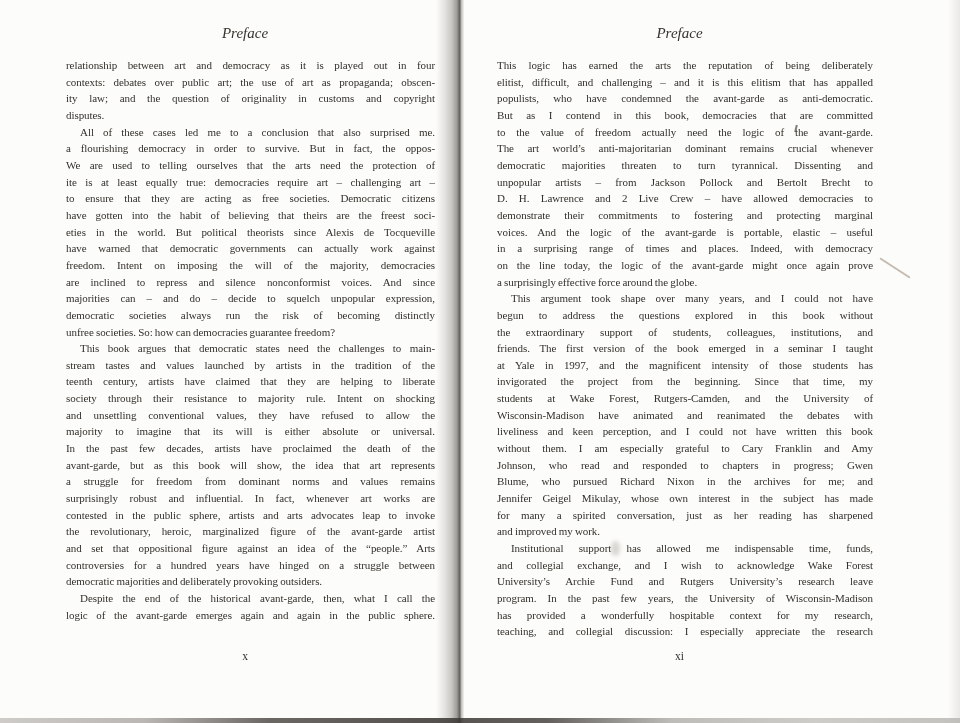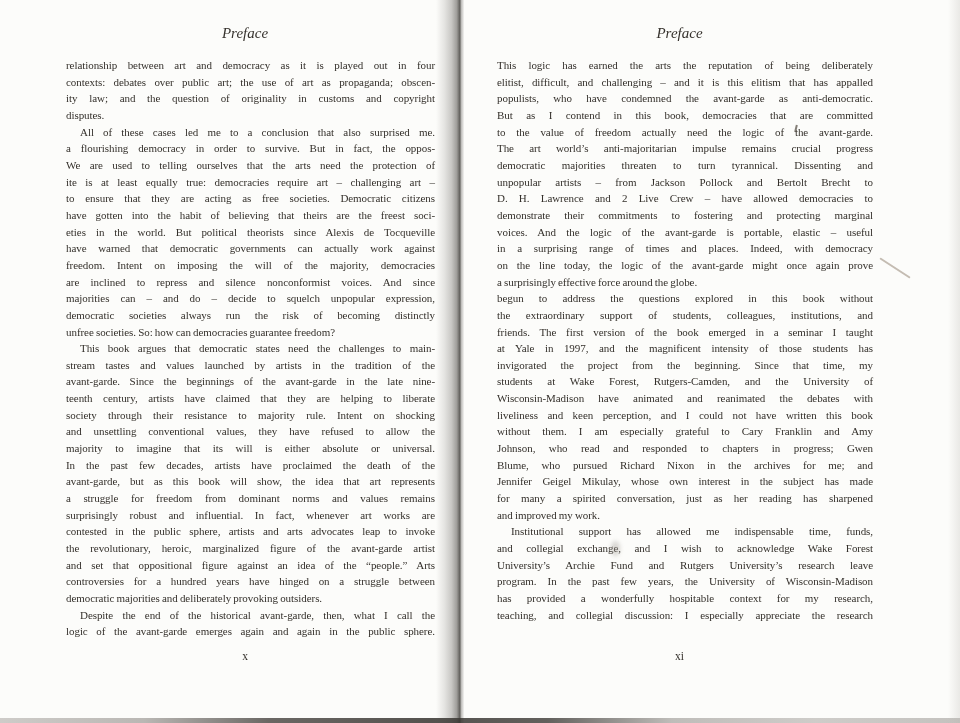--- a/index.html
+++ b/index.html
@@ -90,21 +90,20 @@
       <div class="line"><span>have gotten into the habit of believing that theirs are the freest soci-</span></div>
       <div class="line"><span>eties in the world. But political theorists since Alexis de Tocqueville</span></div>
       <div class="line"><span>have warned that democratic governments can actually work </span><span class="it">against</span></div>
       <div class="line"><span>freedom. Intent on imposing the will of the majority, democracies</span></div>
       <div class="line"><span>are inclined to repress and silence nonconformist voices. And since</span></div>
       <div class="line"><span>majorities can – and do – decide to squelch unpopular expression,</span></div>
       <div class="line"><span>democratic societies always run the risk of becoming distinctly</span></div>
       <div class="line last"><span>unfree societies. So: how can democracies guarantee freedom?</span></div>
       <div class="line ind"><span>This book argues that democratic states need the challenges to main-</span></div>
       <div class="line"><span>stream tastes and values launched by artists in the tradition of the</span></div>
-      <div class="line"><span>avant-garde. Since the beginnings of the avant-garde in the late nine-</span></div>
       <div class="line"><span>teenth century, artists have claimed that they are helping to liberate</span></div>
       <div class="line"><span>society through their resistance to majority rule. Intent on shocking</span></div>
       <div class="line"><span>and unsettling conventional values, they have refused to allow the</span></div>
       <div class="line"><span>majority to imagine that its will is either absolute or universal.</span></div>
       <div class="line"><span>In the past few decades, artists have proclaimed the death of the</span></div>
       <div class="line"><span>avant-garde, but as this book will show, the idea that art represents</span></div>
       <div class="line"><span>a struggle for freedom from dominant norms and values remains</span></div>
       <div class="line"><span>surprisingly robust and influential. In fact, whenever art works are</span></div>
       <div class="line"><span>contested in the public sphere, artists and arts advocates leap to invoke</span></div>
       <div class="line"><span>the revolutionary, heroic, marginalized figure of the avant-garde artist</span></div>
@@ -118,29 +117,30 @@
 </div>
 
 <div class="col col-right">
   <div class="ptitle">Preface</div>
   <div class="pbody">
       <div class="line"><span>This logic has earned the arts the reputation of being deliberately</span></div>
       <div class="line"><span>elitist, difficult, and challenging – and it is this elitism that has appalled</span></div>
       <div class="line"><span>populists, who have condemned the avant-garde as anti-democratic.</span></div>
       <div class="line"><span>But as I contend in this book, democracies that are committed</span></div>
       <div class="line"><span>to the value of freedom actually need the logic of the avant-garde.</span></div>
-      <div class="line"><span>The art world’s anti-majoritarian impulse remains crucial progress</span></div>
+      <div class="line"><span>The art world’s anti-majoritarian dominant remains crucial whenever</span></div>
       <div class="line"><span>democratic majorities threaten to turn tyrannical. Dissenting and</span></div>
       <div class="line"><span>unpopular artists – from Jackson Pollock and Bertolt Brecht to</span></div>
       <div class="line"><span>D. H. Lawrence and 2 Live Crew – have allowed democracies to</span></div>
       <div class="line"><span>demonstrate their commitments to fostering and protecting marginal</span></div>
       <div class="line"><span>voices. And the logic of the avant-garde is portable, elastic – useful</span></div>
       <div class="line"><span>in a surprising range of times and places. Indeed, with democracy</span></div>
       <div class="line"><span>on the line today, the logic of the avant-garde might once again prove</span></div>
       <div class="line last"><span>a surprisingly effective force around the globe.</span></div>
+      <div class="line ind"><span>This argument took shape over many years, and I could not have</span></div>
       <div class="line"><span>begun to address the questions explored in this book without</span></div>
       <div class="line"><span>the extraordinary support of students, colleagues, institutions, and</span></div>
       <div class="line"><span>friends. The first version of the book emerged in a seminar I taught</span></div>
       <div class="line"><span>at Yale in 1997, and the magnificent intensity of those students has</span></div>
       <div class="line"><span>invigorated the project from the beginning. Since that time, my</span></div>
       <div class="line"><span>students at Wake Forest, Rutgers-Camden, and the University of</span></div>
       <div class="line"><span>Wisconsin-Madison have animated and reanimated the debates with</span></div>
       <div class="line"><span>liveliness and keen perception, and I could not have written this book</span></div>
       <div class="line"><span>without them. I am especially grateful to Cary Franklin and Amy</span></div>
       <div class="line"><span>Johnson, who read and responded to chapters in progress; Gwen</span></div>

